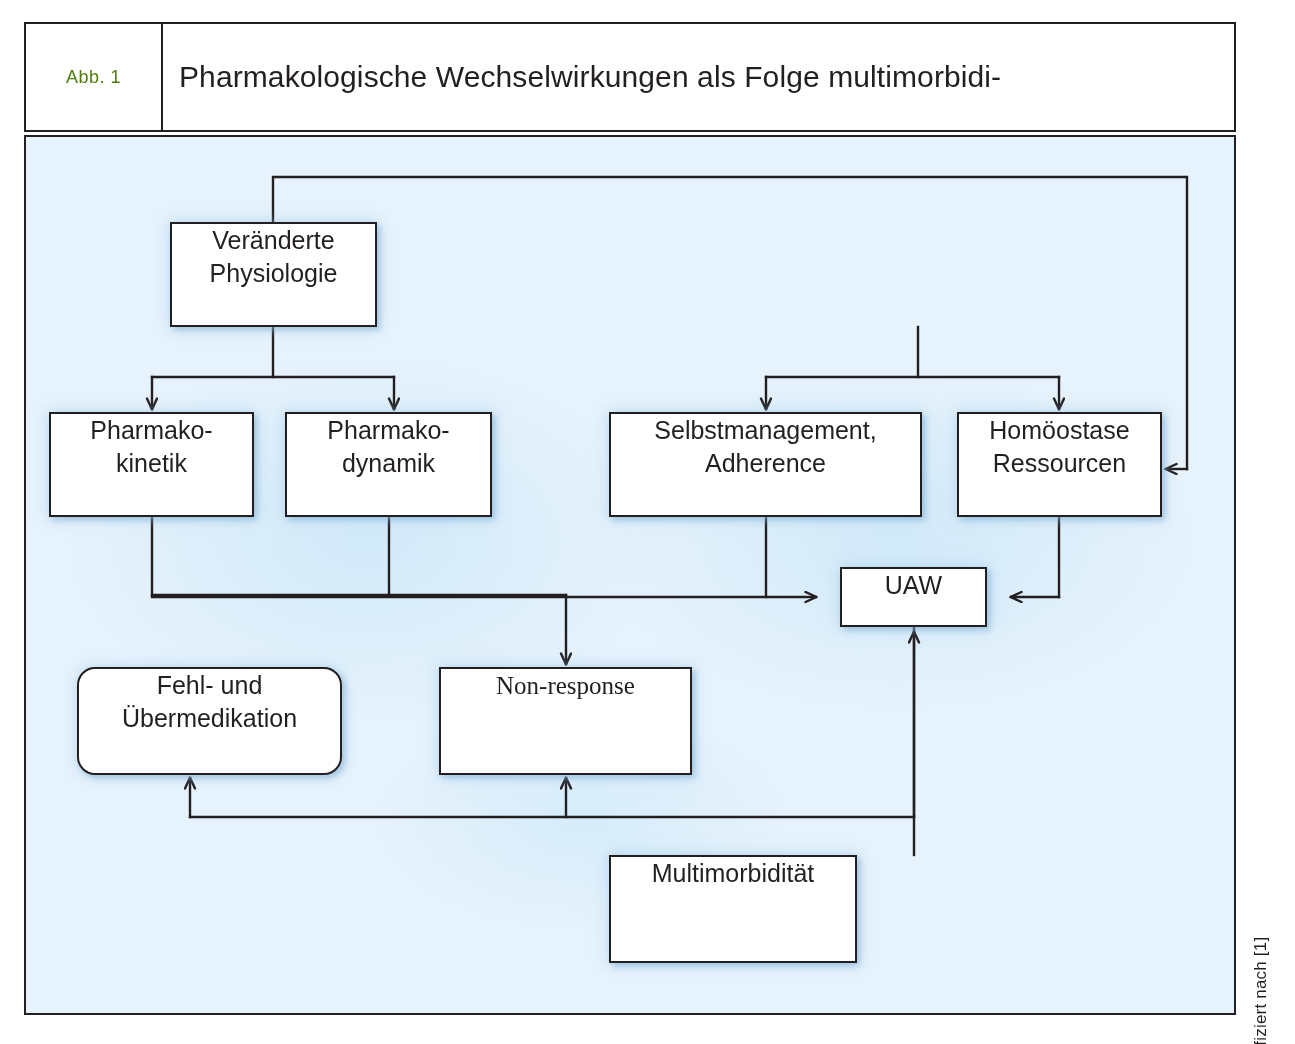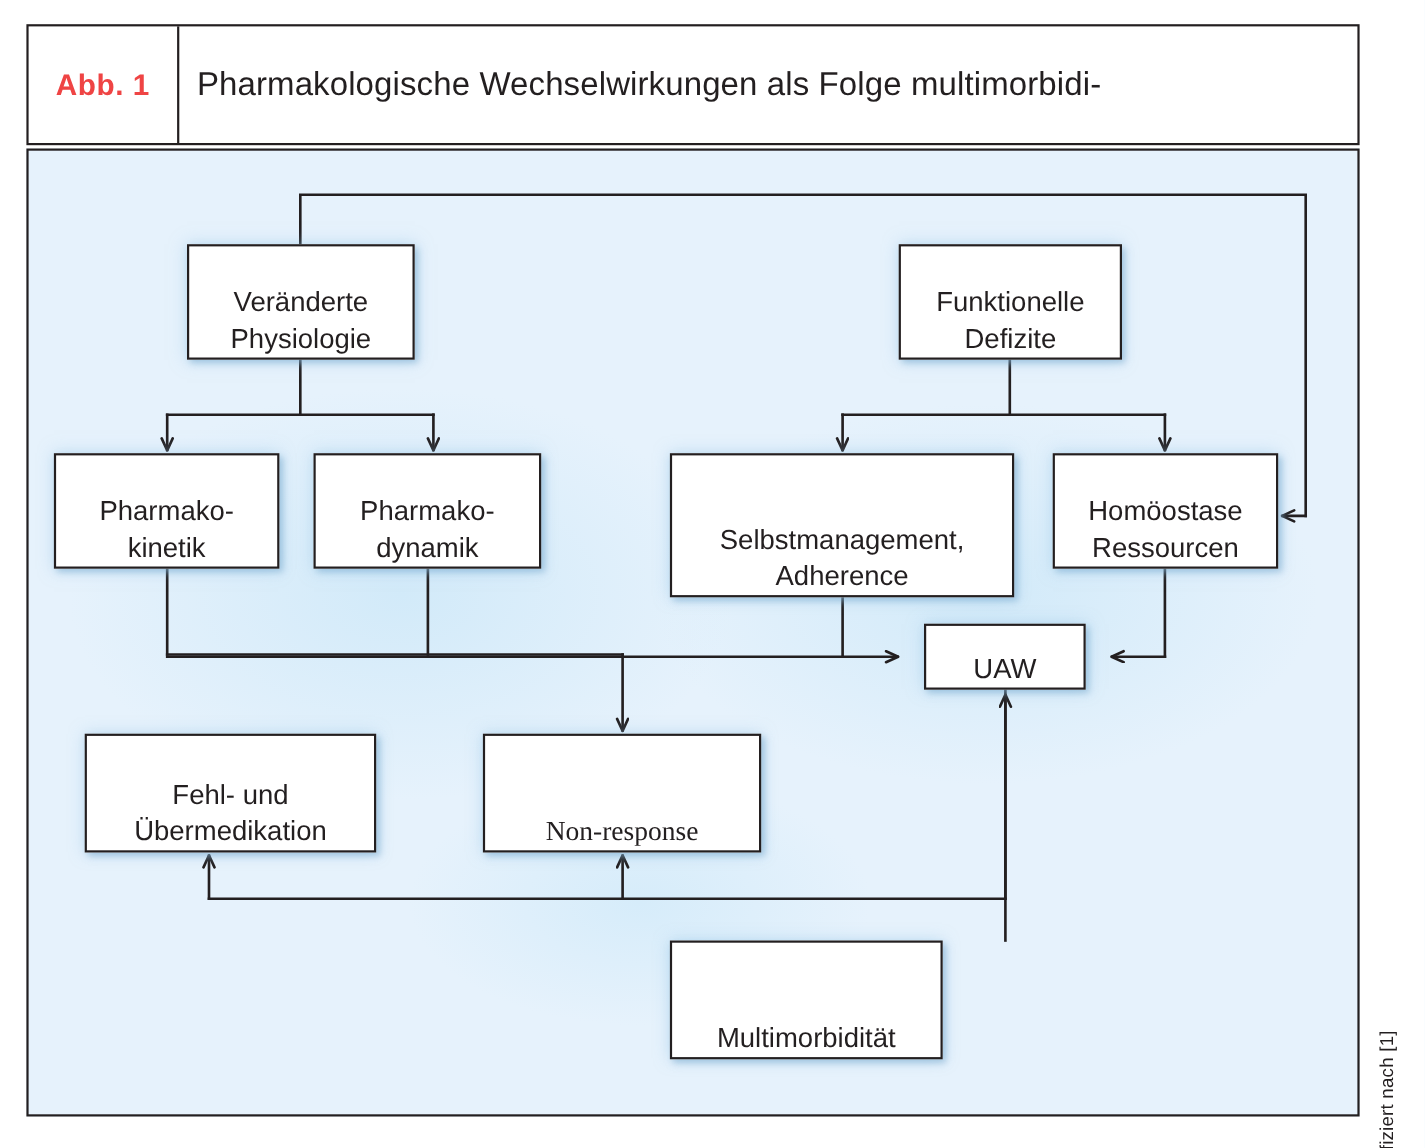--- a/index.html
+++ b/index.html
@@ -36,23 +36,23 @@
   .fig-label-cell {
     width: 137px;
     flex: 0 0 137px;
     border-right: 2px solid #231f20;
     box-sizing: border-box;
     display: flex;
     align-items: center;
     justify-content: center;
   }
   .fig-label {
-    font-size: 27px;
-    font-weight: bold;
-    color: #ef4444;
+    font-size: 18px;
+    font-weight: normal;
+    color: #4d7c0f;
     letter-spacing: 0.5px;
     line-height: 1;
   }
   .fig-title-cell {
     flex: 1 1 auto;
     display: flex;
     align-items: center;
     padding: 0 0 0 16px;
     box-sizing: border-box;
   }
@@ -90,21 +90,21 @@
     pointer-events: none;
   }
 
   
   .node {
     position: absolute;
     background: #ffffff;
     border: 2px solid #231f20;
     box-sizing: border-box;
     display: flex;
-    align-items: flex-end;
+    align-items: flex-start;
     justify-content: center;
     text-align: center;
     color: #231f20;
     font-size: 25px;
     line-height: 1.32;
     box-shadow: 3px 3px 6px rgba(120,170,205,0.55),
                 0 0 14px rgba(150,200,235,0.5);
     z-index: 2;
   }
   .node-text { display: block; padding: 0 6px; }
@@ -188,45 +188,42 @@
         <path d="M164,680 L164,641" marker-end="url(#ah)"></path>
         <path d="M540,680 L540,641" marker-end="url(#ah)"></path>
 
       </g>
     </svg>
 
     <div class="node" style="left: 144px; top: 85px; width: 207px; height: 105px;">
       <span class="node-text"><span>Veränderte</span><span class="l2">Physiologie</span></span>
     </div>
 
-    <div class="node" style="left: 791px; top: 85px; width: 203px; height: 105px;">
-      <span class="node-text"><span>Funktionelle</span><span class="l2">Defizite</span></span>
-    </div>
 
     <div class="node" style="left: 23px; top: 275px; width: 205px; height: 105px;">
       <span class="node-text"><span>Pharmako-</span><span class="l2">kinetik</span></span>
     </div>
 
     <div class="node" style="left: 259px; top: 275px; width: 207px; height: 105px;">
       <span class="node-text"><span>Pharmako-</span><span class="l2">dynamik</span></span>
     </div>
 
-    <div class="node" style="left: 583px; top: 275px; width: 313px; height: 131px;">
+    <div class="node" style="left: 583px; top: 275px; width: 313px; height: 105px;">
       <span class="node-text"><span>Selbstmanagement,</span><span class="l2">Adherence</span></span>
     </div>
 
     <div class="node" style="left: 814px; top: 430px; width: 147px; height: 60px;">
       <span class="node-text"><span>UAW</span></span>
     </div>
 
     <div class="node" style="left: 931px; top: 275px; width: 205px; height: 105px;">
       <span class="node-text"><span>Homöostase</span><span class="l2">Ressourcen</span></span>
     </div>
 
-    <div class="node" style="left: 51px; top: 530px; width: 265px; height: 108px;">
+    <div class="node" style="left: 51px; top: 530px; width: 265px; height: 108px; border-radius: 18px;">
       <span class="node-text"><span>Fehl- und</span><span class="l2">Übermedikation</span></span>
     </div>
 
     <div class="node" style="left: 413px; top: 530px; width: 253px; height: 108px; font-family: Liberation Serif, serif;">
       <span class="node-text"><span>Non-response</span></span>
     </div>
 
     <div class="node" style="left: 583px; top: 718px; width: 248px; height: 108px;">
       <span class="node-text"><span>Multimorbidität</span></span>
     </div>

